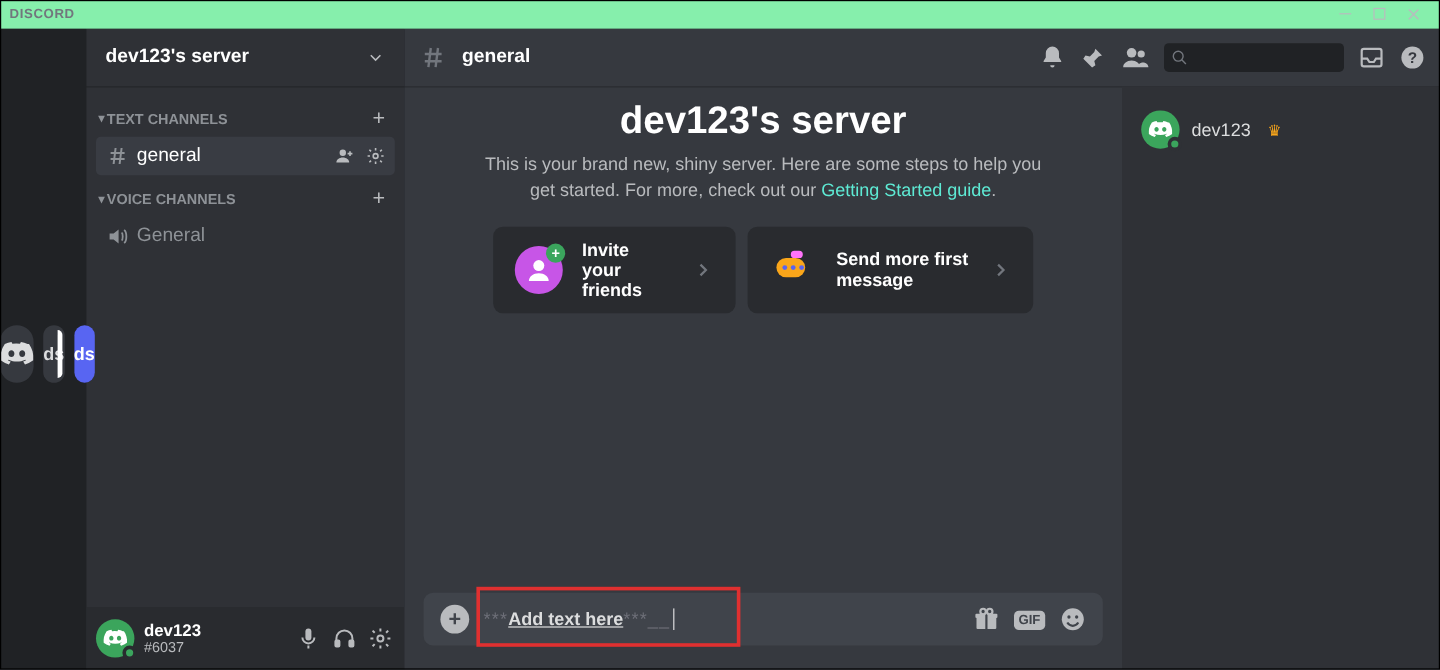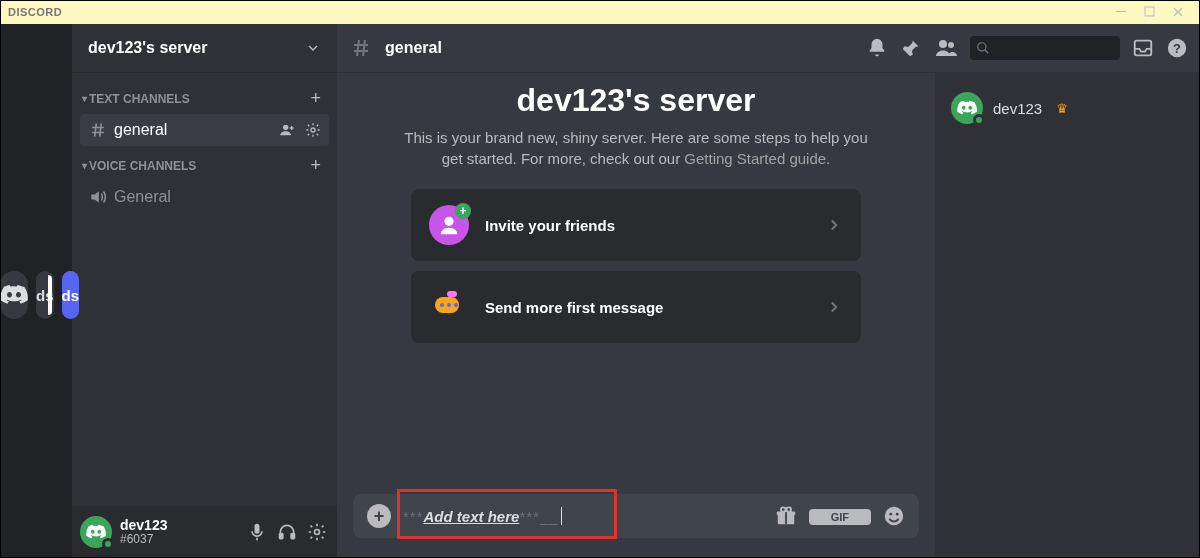--- a/index.html
+++ b/index.html
@@ -7,21 +7,21 @@
 
   
   body::after {
     content: "";
     position: absolute; inset: 0;
     border: 1px solid #000; pointer-events: none;
   }
 
   
   .titlebar {
-    height: 24px; background: #fef9c3; display: flex; align-items: center;
+    height: 24px; background: #86efac; display: flex; align-items: center;
     padding: 0 8px; font-size: 11px; font-weight: 800; color: #72767d;
     letter-spacing: 0.5px;
   }
   .titlebar .spacer { flex: 1; }
   .winbtn { width: 28px; height: 24px; display:flex; align-items:center; justify-content:center; color:#b9bbbe; }
 
   .app { display:flex; height: calc(558px - 24px); }
 
   
   .rail { width: 72px; background:#202225; display:flex; flex-direction:row; align-items:center; padding-top:8px; gap:8px; }
@@ -65,42 +65,42 @@
   .topbar .ic { color:#b9bbbe; }
   .topbar .search { background:#202225; border-radius:4px; height:24px; width:150px; display:flex; align-items:center; padding:0 6px; }
   .topbar .search input { background:transparent; border:none; outline:none; color:#dcddde; font-size:14px; flex:1; }
   .topbar .search .sic { color:#72767d; }
 
   .content-row { flex:1; display:flex; min-height:0; }
   .feed { flex:1; display:flex; flex-direction:column; padding:0 16px 0 16px; overflow:hidden; }
   .welcome { padding-top: 10px; text-align:center; }
   .welcome h1 { font-size:32px; font-weight:800; color:#fff; margin-bottom:8px; }
   .welcome p { font-size:15px; color:#b9bbbe; max-width:480px; margin:0 auto; line-height:1.4; }
-  .welcome a { color:#a3a3a3; text-decoration:none; }
-
-  .cards { margin:20px auto 0 auto; width:450px; display:flex; flex-direction:column; gap:10px; }
+  .welcome a { color:#5eead4; text-decoration:none; }
+
+  .cards { margin:20px auto 0 auto; width:450px; display:flex; flex-direction:row; gap:10px; }
   .card { background:#292b2f; border-radius:8px; height:72px; display:flex; align-items:center; padding:0 18px; gap:16px; }
   .card .cicon { width:40px; height:40px; border-radius:50%; display:flex; align-items:center; justify-content:center; }
   .card .ctext { flex:1; font-weight:700; color:#fff; font-size:15px; }
   .card .arrow { color:#72767d; }
 
   .card.invite .cicon { background:#c755e7; position:relative; }
   .card.invite .cicon::after { content:"+"; position:absolute; top:-2px; right:-2px; width:16px; height:16px; background:#3ba55d; border-radius:50%; color:#fff; font-size:12px; font-weight:700; display:flex; align-items:center; justify-content:center; }
   .card.personalize .cicon { background:#3ba55d; }
   .card.firstmsg .cicon { background:#faa61a; display:flex; align-items:center; justify-content:center; }
 
   .composer-wrap { margin-top:auto; padding:12px 0 20px 0; }
   .composer { background:#40444b; border-radius:8px; height:44px; display:flex; align-items:center; padding:0 14px; gap:12px; position:relative; }
   .composer .plus-btn { width:24px; height:24px; border-radius:50%; background:#b9bbbe; color:#40444b; display:flex; align-items:center; justify-content:center; font-size:18px; font-weight:700; }
   .composer .msg { flex:1; display:flex; align-items:center; color:#dcddde; font-size:15px; }
   .composer .msg .prefix, .composer .msg .suffix { color:#6d6f78; letter-spacing:1px; }
-  .composer .msg .mid { font-style:italic; font-weight:700; text-decoration:underline; }
+  .composer .msg .mid { font-weight:700; text-decoration:underline; }
   .composer .msg .cursor { display:inline-block; width:1px; height:18px; background:#dcddde; margin-left:2px; vertical-align:middle; }
   .composer .ric { color:#b9bbbe; }
-  .gif-badge { background:#b9bbbe; color:#40444b; font-weight:800; font-size:11px; padding:2px 22px; border-radius:4px; }
+  .gif-badge { background:#b9bbbe; color:#40444b; font-weight:800; font-size:11px; padding:2px 4px; border-radius:4px; }
   .red-box { position:absolute; border:3px solid #e03030; pointer-events:none; }
 
   
   .members { width:265px; background:#2f3136; padding:16px 8px; }
   .members .mh { font-size:12px; font-weight:600; color:#8e9297; text-transform:uppercase; padding:0 8px 8px 8px; letter-spacing:0.3px; }
   .member { display:flex; align-items:center; gap:10px; padding:4px 8px; border-radius:4px; }
   .member .mav { width:32px; height:32px; border-radius:50%; background:#3ba55c; display:flex; align-items:center; justify-content:center; position:relative; }
   .member .mav svg { width:20px; height:20px; fill:#fff; }
   .member .mav .status-dot { border-color:#2f3136; }
   .member .mname { color:#dcddde; font-size:15px; font-weight:500; }

